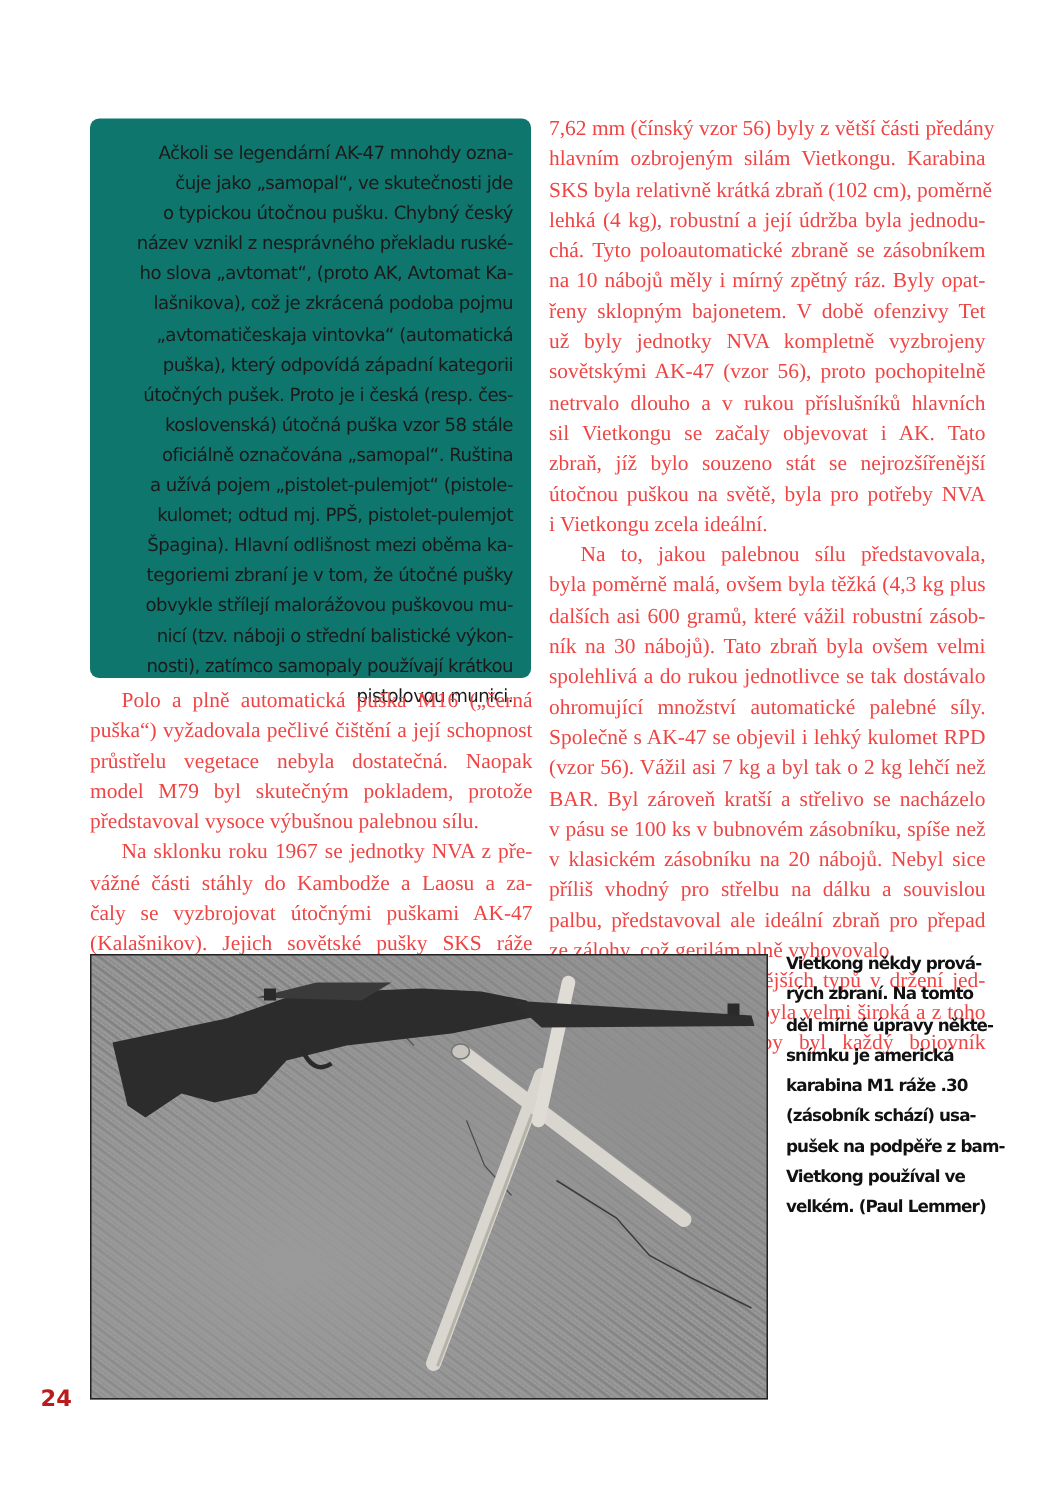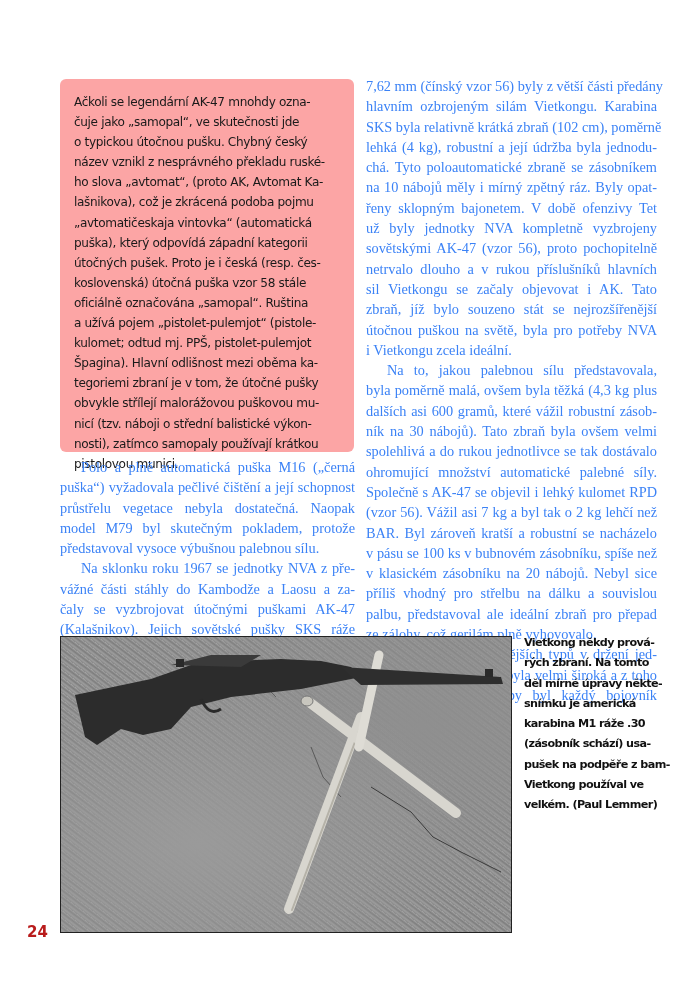--- a/index.html
+++ b/index.html
@@ -1,30 +1,31 @@
 <!DOCTYPE html>
 <html><head>
 <meta charset="utf-8">
 <style>
   html, body { margin: 0; padding: 0; background: #ffffff; }
   body { width: 700px; height: 1002px; position: relative; overflow: hidden; }
   .page { position: absolute; left: 0; top: 0; width: 700px; height: 1002px; background: #fff; }
 
   .sidebox {
     position: absolute; left: 60px; top: 79px; width: 294px; height: 373px;
-    background: #fca5a5; border-radius: 6px; box-sizing: border-box;
+    background: #0f766e; border-radius: 6px; box-sizing: border-box;
     padding: 13px 12px 0 14px;
+    text-align: right;
   }
   .sidebox p {
     margin: 0; font-family: "DejaVu Sans", sans-serif; font-size: 12.1px;
     line-height: 20.1px; color: #1a1a1a; letter-spacing: -0.35px;
   }
   .sidebox .ln { display: block; white-space: nowrap; }
 
-  .col { position: absolute; font-family: "Liberation Serif", serif; font-size: 14.3px; line-height: 20.3px; color: #3b82f6; }
+  .col { position: absolute; font-family: "Liberation Serif", serif; font-size: 14.3px; line-height: 20.3px; color: #ef4444; }
   .col-left { left: 60px; top: 457px; width: 295px; }
   .col-right { left: 366px; top: 76px; width: 291px; }
   .col .ln { display: block; white-space: nowrap; text-align: justify; text-align-last: justify; }
   .col .ln.last { text-align-last: left; }
   .col .ln.ind { text-indent: 21px; }
 
   .photo {
     position: absolute; left: 60px; top: 636px; width: 452px; height: 297px;
     box-sizing: border-box; border: 1px solid #222; overflow: hidden;
     background:
@@ -102,21 +103,21 @@
     <span class="ln">útočnou puškou na světě, byla pro potřeby NVA</span>
     <span class="ln last">i Vietkongu zcela ideální.</span>
     <span class="ln ind">Na to, jakou palebnou sílu představovala,</span>
     <span class="ln">byla poměrně malá, ovšem byla těžká (4,3 kg plus</span>
     <span class="ln">dalších asi 600 gramů, které vážil robustní zásob-</span>
     <span class="ln">ník na 30 nábojů). Tato zbraň byla ovšem velmi</span>
     <span class="ln">spolehlivá a do rukou jednotlivce se tak dostávalo</span>
     <span class="ln">ohromující množství automatické palebné síly.</span>
     <span class="ln">Společně s AK-47 se objevil i lehký kulomet RPD</span>
     <span class="ln">(vzor 56). Vážil asi 7 kg a byl tak o 2 kg lehčí než</span>
-    <span class="ln">BAR. Byl zároveň kratší a robustní se nacházelo</span>
+    <span class="ln">BAR. Byl zároveň kratší a střelivo se nacházelo</span>
     <span class="ln">v pásu se 100 ks v bubnovém zásobníku, spíše než</span>
     <span class="ln">v klasickém zásobníku na 20 nábojů. Nebyl sice</span>
     <span class="ln">příliš vhodný pro střelbu na dálku a souvislou</span>
     <span class="ln">palbu, představoval ale ideální zbraň pro přepad</span>
     <span class="ln last">ze zálohy, což gerilám plně vyhovovalo.</span>
     <span class="ln ind">Škála zbraní nejrůznějších typů v držení jed-</span>
     <span class="ln">notlivých jednotek tedy byla velmi široká a z toho</span>
     <span class="ln">důvodu bylo nutné, aby byl každý bojovník</span>
   </div>
 

